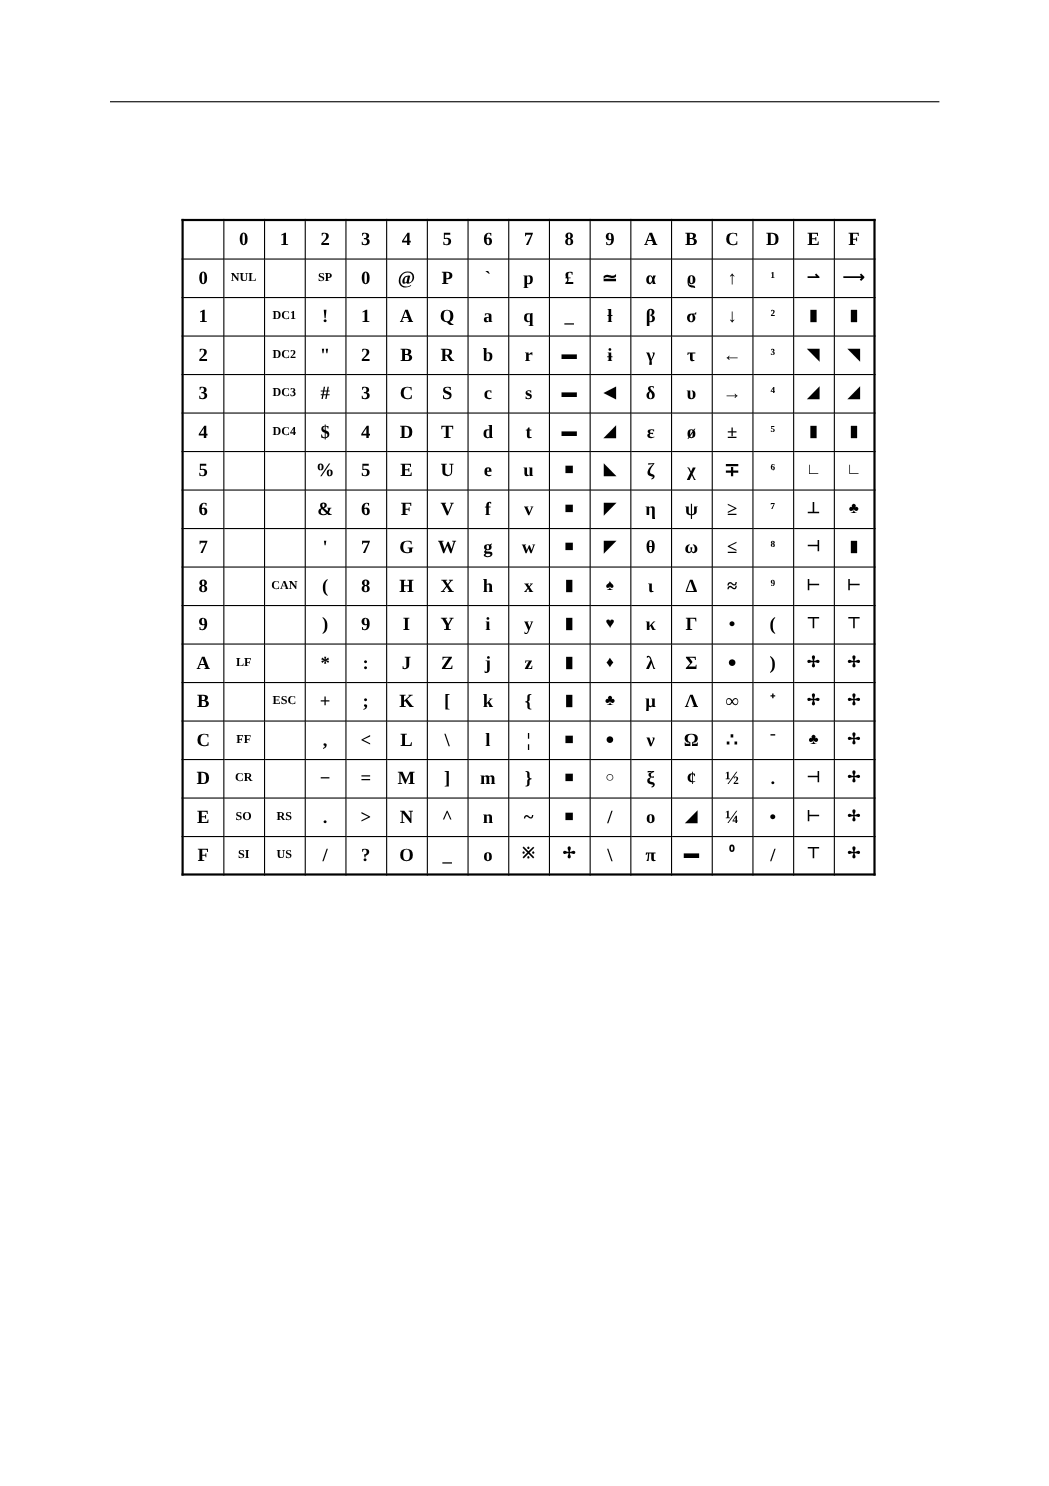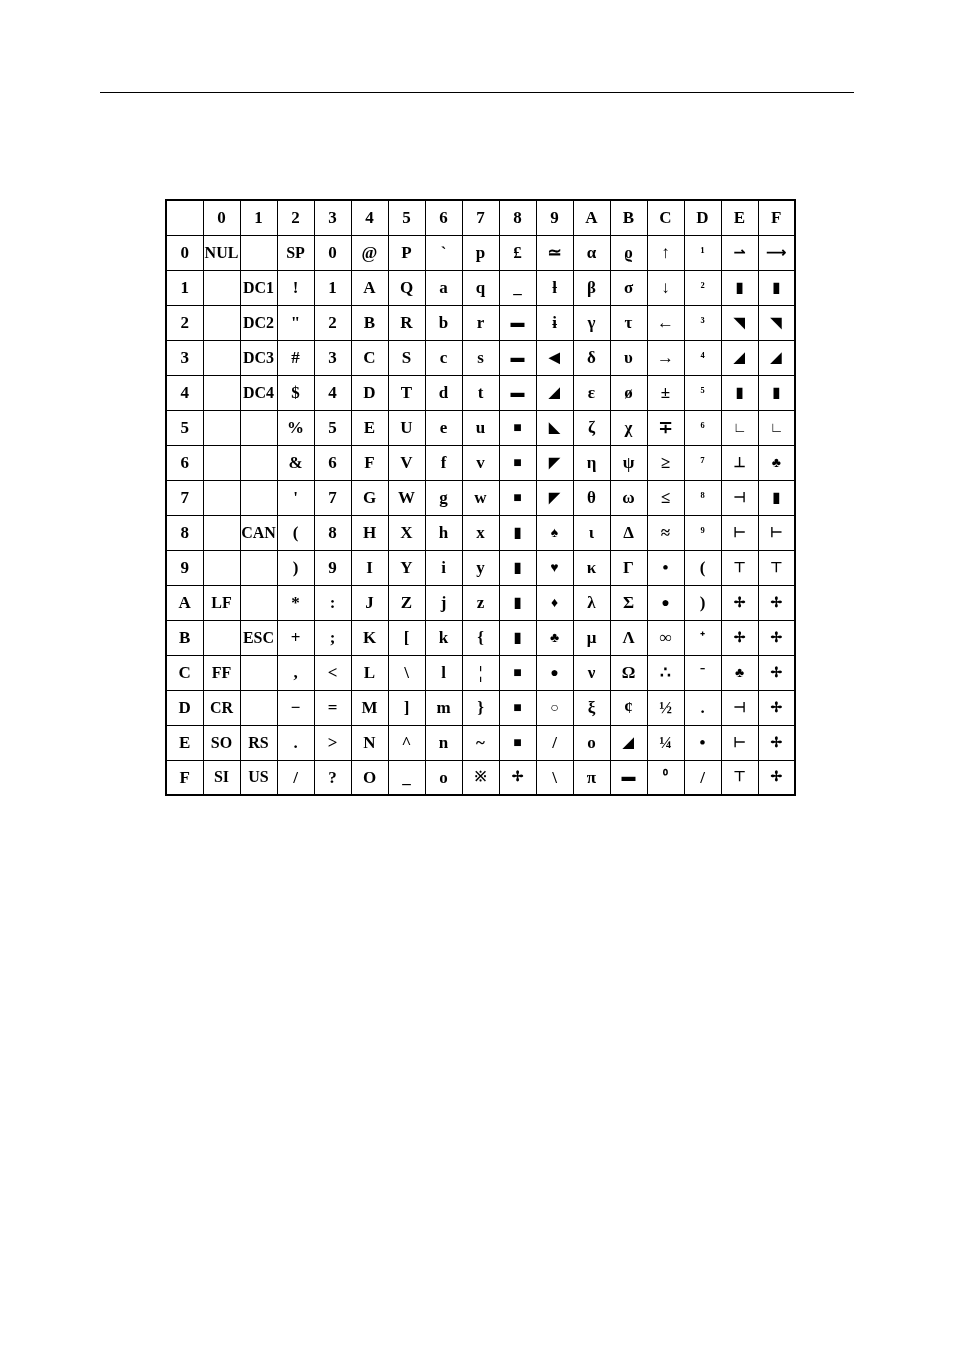--- a/index.html
+++ b/index.html
@@ -36,21 +36,21 @@
       height: 35px;
       text-align: center;
       vertical-align: middle;
       font-size: 17px;
       font-weight: bold;
       font-family: Georgia, 'Times New Roman', serif;
       line-height: 1;
       padding: 0;
     }
     td.small {
-      font-size: 16px;
+      font-size: 11px;
       font-weight: bold;
     }
     td.sym {
       font-size: 14px;
     }
   </style>
 </head>
 <body>
 
 <div class="hr"></div>

